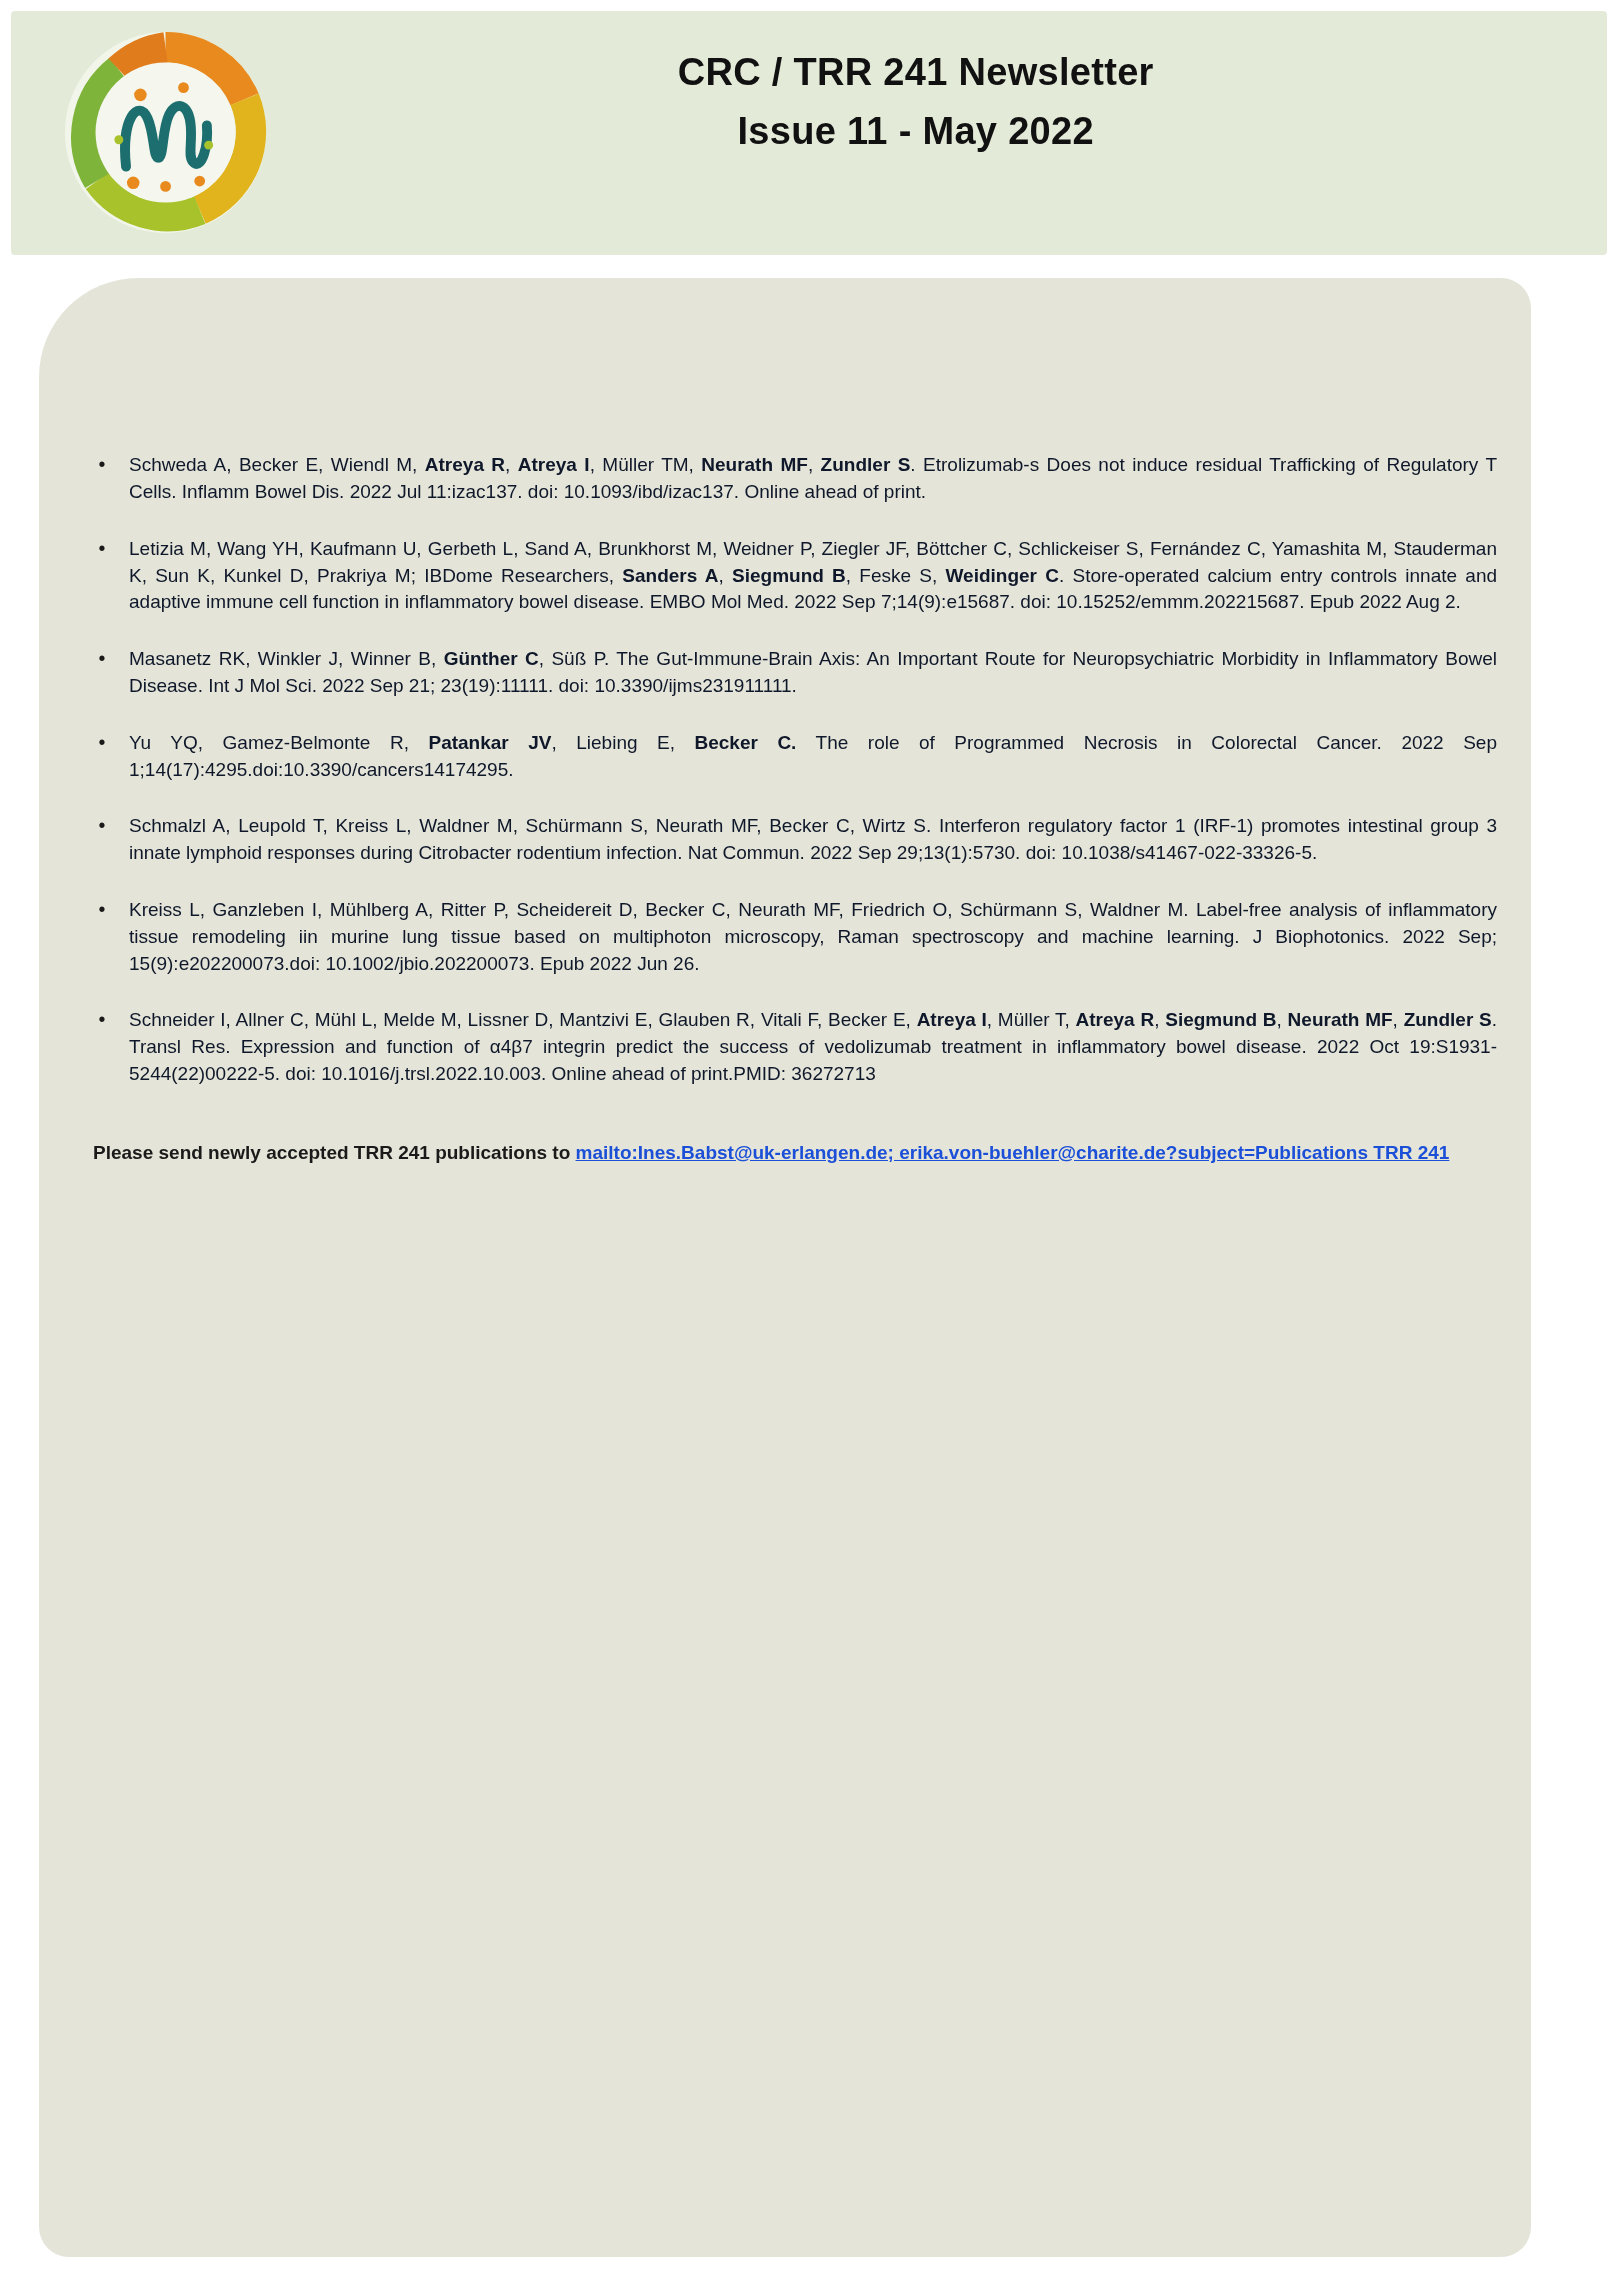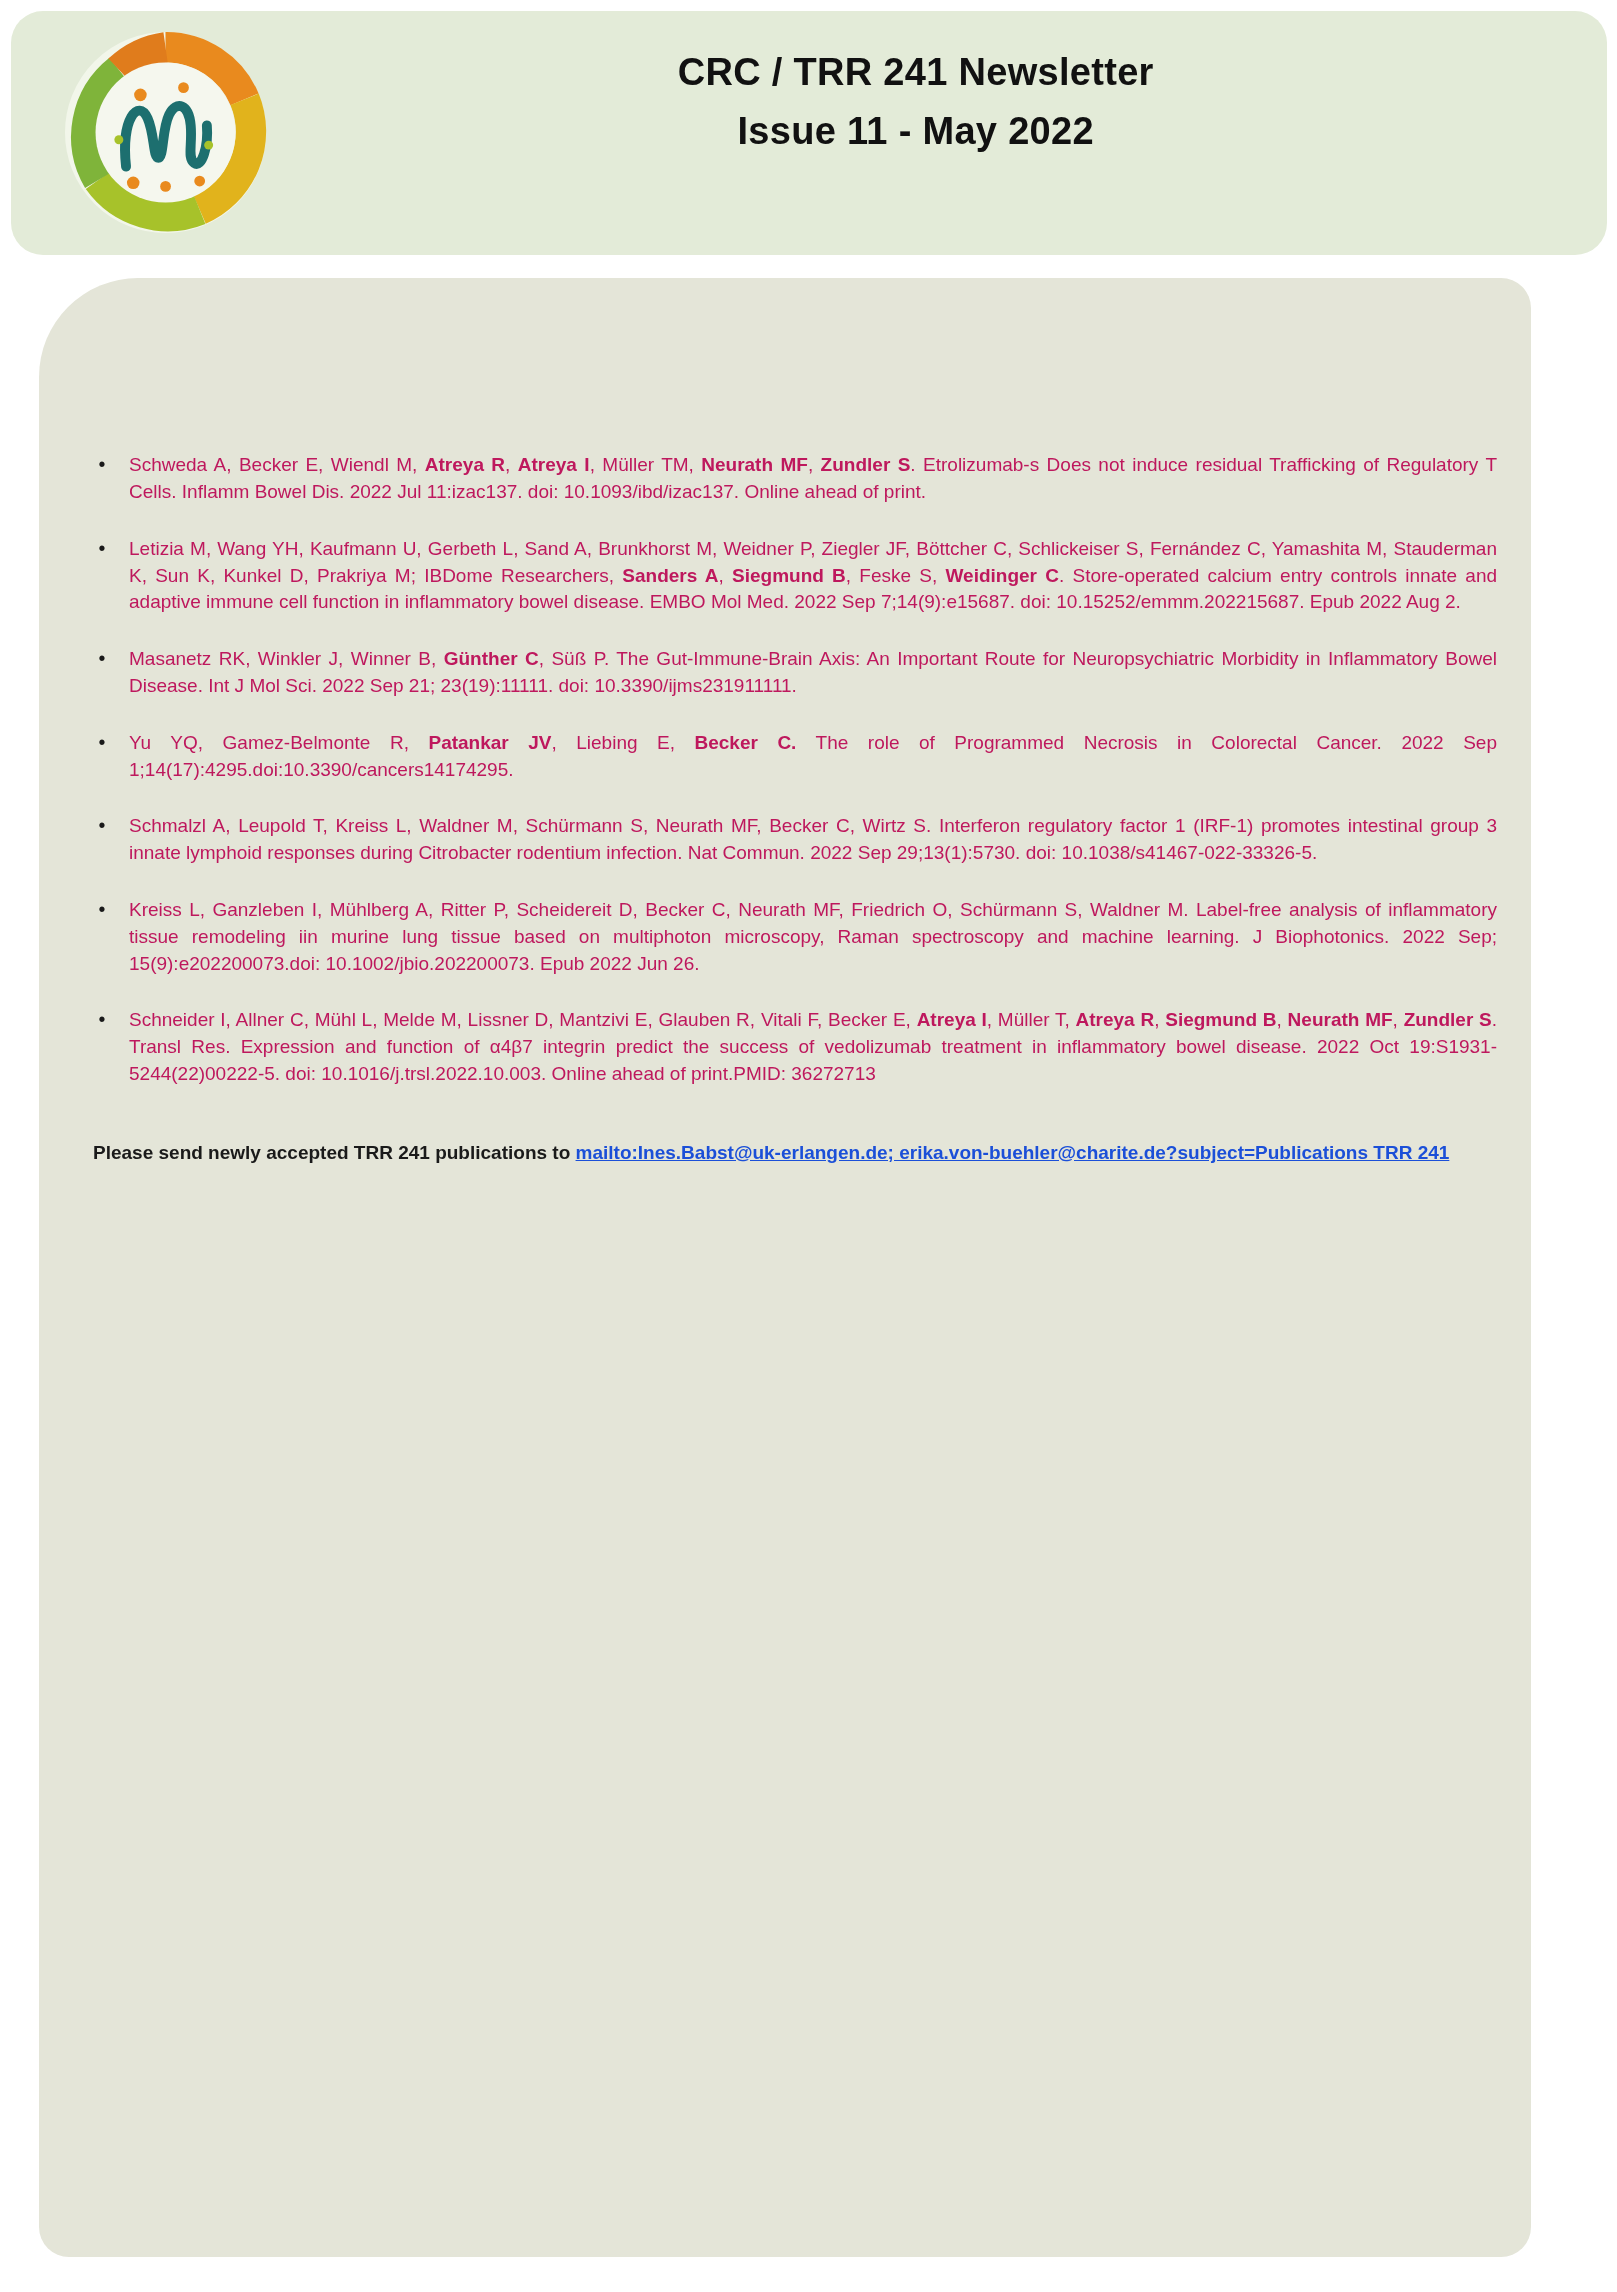--- a/index.html
+++ b/index.html
@@ -17,21 +17,21 @@
   }
 
   
   .header-band {
     position: absolute;
     left: 10.7px;
     top: 10.7px;
     width: 1596px;
     height: 244px;
     background: #e3ebd8;
-    border-radius: 32px;
+    border-radius: 4px;
     box-sizing: border-box;
   }
   .logo-wrap {
     position: absolute;
     left: 54px;
     top: 21.5px;
     width: 202px;
     height: 202px;
   }
   .header-titles {
@@ -76,21 +76,21 @@
     margin: 0;
     padding: 0;
   }
   ul.pub-list li.pub-item {
     position: relative;
     padding-left: 36px;
     margin-bottom: 29.6px;
     font-size: 19px;
     line-height: 1.42;
     text-align: justify;
-    color: #be185d;
+    color: #0f172a;
     width: 1404px;
     box-sizing: border-box;
   }
   ul.pub-list li.pub-item::before {
     content: "\2022";
     position: absolute;
     left: 5.4px;
     top: -0.9px;
     font-size: 19.7px;
     color: #1a1a1a;

